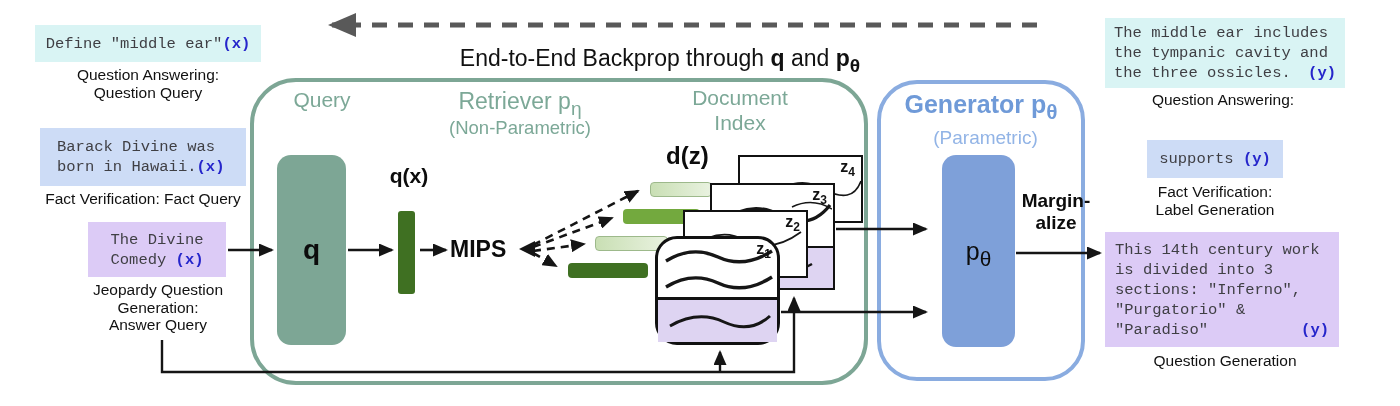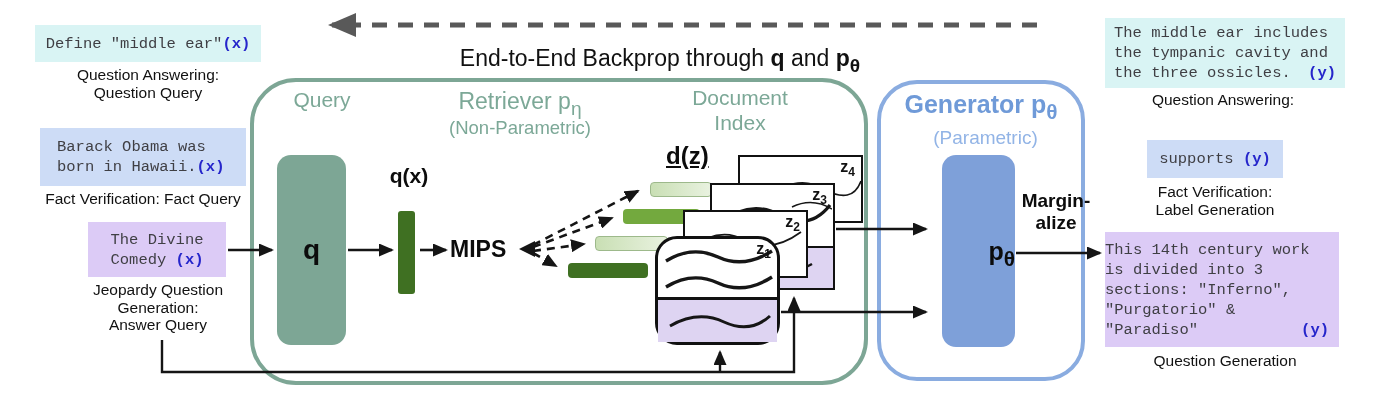--- a/index.html
+++ b/index.html
@@ -17,22 +17,22 @@
   .sagetext{color:var(--sage-text,#7CA897);text-align:center;}
   .enc-label{font-size:21px;line-height:25px;}
   .ret-title{font-size:23px;font-weight:normal;line-height:26px;}
   .ret-sub{font-size:18.5px;}
   .gen-title{font-size:25px;font-weight:bold;color:var(--blue-title,#6F9AD8);text-align:center;}
   .gen-sub{font-size:19px;color:var(--blue-subtitle,#92B4E6);text-align:center;}
   .retriever-frame{border:4px solid var(--sage,#7DA695);border-radius:46px;}
   .generator-frame{border:4px solid var(--blue-border,#8AACE0);border-radius:40px;}
   .qenc{background:var(--sage,#7DA695);border-radius:14px;display:flex;align-items:center;justify-content:center;
     font-weight:bold;font-size:28px;color:#0c0c0c;}
-  .pbox{background:var(--p-fill,#7EA0D9);border-radius:14px;display:flex;align-items:center;justify-content:flex-end;
-    font-weight:bold;font-size:25px;color:#0c0c0c;}
+  .pbox{background:var(--p-fill,#7EA0D9);border-radius:14px;display:flex;align-items:center;justify-content:center;
+    font-weight:normal;font-size:25px;color:#0c0c0c;}
   .vecbar{background:var(--dark-green,#3F7022);border-radius:3px;}
   .bar{border-radius:4px;z-index:1;}
   .bar.pale{background:linear-gradient(to right,var(--pale-green-1,#C9DFB4),var(--pale-green-2,#E9F2E0));
     border:1px solid #9DB98B;}
   .bar.mid{background:var(--mid-green,#73A93E);}
   .bar.dark{background:var(--dark-green,#3F7022);}
   .card{background:#ffffff;border:2.5px solid #111;}
   .card .doclabel{position:absolute;top:1px;right:6px;font-weight:bold;font-size:16px;color:#111;}
   .card .doclabel sub{font-size:12px;}
   .purplepart{position:absolute;left:0;right:0;bottom:0;background:var(--doc-purple,#DED4F2);
@@ -53,21 +53,21 @@
 
   <div class="abs cyanbg codebox" style="left:35px;top:25px;width:226px;height:37px;align-items:center;">
     <div class="mono"><span>Define "middle ear"</span><span class="tag">(x)</span></div>
   </div>
   <div class="abs caption" style="left:20px;top:66px;width:256px;">
     <div>Question Answering:</div>
     <div>Question Query</div>
   </div>
 
   <div class="abs lbluebg codebox" style="left:40px;top:128px;width:206px;height:58px;padding-left:17px;">
-    <div class="mono">Barack Obama was</div>
+    <div class="mono">Barack Divine was</div>
     <div class="mono"><span>born in Hawaii.</span><span class="tag">(x)</span></div>
   </div>
   <div class="abs caption" style="left:10px;top:190px;width:266px;">
     <div>Fact Verification: Fact Query</div>
   </div>
 
   <div class="abs lpurplebg codebox" style="left:88px;top:222px;width:138px;height:55px;align-items:center;">
     <div class="mono">The Divine</div>
     <div class="mono"><span>Comedy </span><span class="tag">(x)</span></div>
   </div>
@@ -94,21 +94,21 @@
   </div>
 
   <div class="abs qenc" style="left:277px;top:155px;width:69px;height:190px;">
     <span>q</span>
   </div>
 
   <div class="abs boldlbl" style="left:380px;top:164px;width:58px;font-size:21px;text-align:center;">q(x)</div>
   <div class="abs vecbar" style="left:398px;top:211px;width:17px;height:83px;"></div>
 
   <div class="abs boldlbl" style="left:450px;top:236px;width:70px;font-size:23px;">MIPS</div>
-  <div class="abs boldlbl" style="left:666px;top:142px;width:60px;font-size:24px;text-decoration:underline;">d(z)</div>
+  <div class="abs boldlbl" style="left:666px;top:142px;width:60px;font-size:24px;">d(z)</div>
 
   <div class="abs bar pale" style="left:650px;top:182px;width:62px;height:15px;"></div>
   <div class="abs bar mid" style="left:623px;top:209px;width:77px;height:15px;"></div>
   <div class="abs bar pale" style="left:595px;top:236px;width:73px;height:15px;"></div>
   <div class="abs bar dark" style="left:568px;top:263px;width:80px;height:15px;"></div>
 
   <div class="abs card" style="left:738px;top:155px;width:125px;height:68px;border-width:2px;z-index:2;">
     <svg width="121" height="64">
         <path d="M26,42 Q56,16 84,32 T121,24" fill="none" stroke="#161616" stroke-width="1.6"></path>
       </svg>
@@ -172,21 +172,21 @@
   </div>
 
   <div class="abs lbluebg codebox" style="left:1147px;top:140px;width:136px;height:38px;align-items:center;">
     <div class="mono"><span>supports </span><span class="tag">(y)</span></div>
   </div>
   <div class="abs caption" style="left:1095px;top:183px;width:240px;">
     <div>Fact Verification:</div>
     <div>Label Generation</div>
   </div>
 
-  <div class="abs lpurplebg codebox" style="left:1105px;top:232px;width:234px;height:115px;padding-right:10px;">
+  <div class="abs lpurplebg codebox" style="left:1105px;top:232px;width:234px;height:115px;padding-left:10px;padding-right:10px;">
     <div class="mono">This 14th century work</div>
     <div class="mono">is divided into 3</div>
     <div class="mono">sections: "Inferno",</div>
     <div class="mono">"Purgatorio" &amp;</div>
     <div class="mono" style="display:flex;justify-content:space-between;">
       <span>"Paradiso"</span>
         <span class="tag">(y)</span>
     </div>
   </div>
   <div class="abs caption" style="left:1105px;top:352px;width:240px;">

